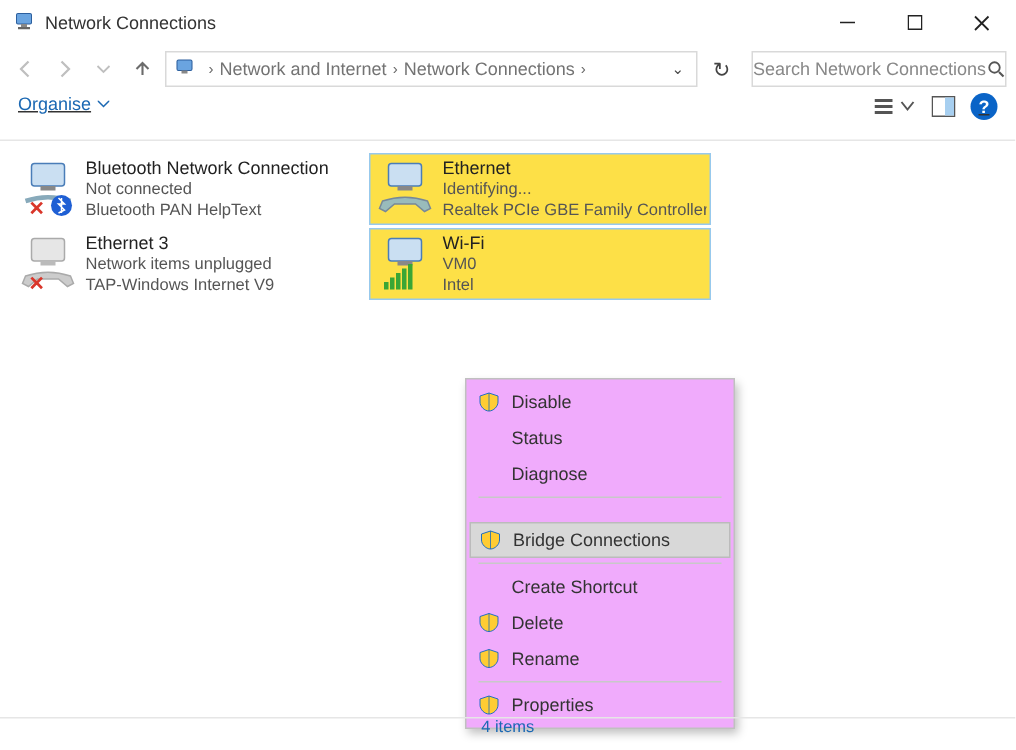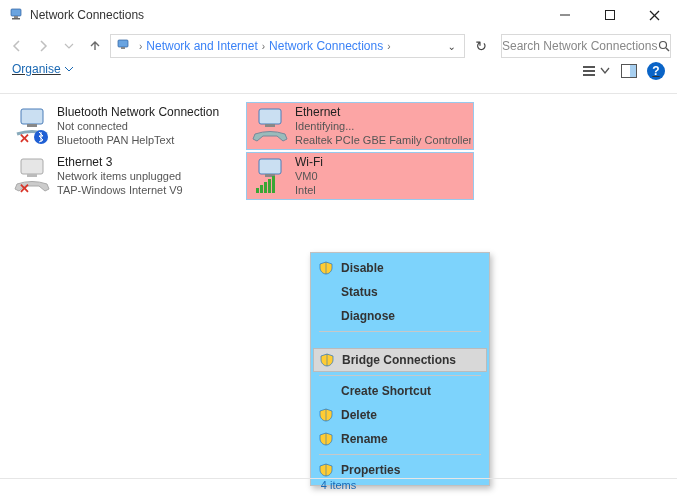--- a/index.html
+++ b/index.html
@@ -10,40 +10,40 @@
 .titlebar .title { font-size: 12px; flex: 1; }
 .titlebar .win-controls { display: flex; }
 .titlebar .win-btn { width: 45px; height: 30px; display: flex; align-items: center; justify-content: center; }
 
 .nav-row { height: 32px; display: flex; align-items: center; padding: 0 6px; gap: 4px; }
 .nav-arrow { width: 22px; height: 22px; display: flex; align-items: center; justify-content: center; color: #6b6b6b; }
 .nav-arrow.disabled { color: #bfbfbf; }
 .breadcrumb { flex: 1; height: 24px; border: 1px solid #d9d9d9; display: flex; align-items: center; padding: 0 4px; }
 .breadcrumb .bc-icon { width: 16px; height: 16px; margin-right: 4px; }
 .breadcrumb .bc-sep { margin: 0 4px; color: #6b6b6b; font-size: 10px; }
-.breadcrumb .bc-part { color: #3b82f6; }
+.breadcrumb .bc-part { color: #737373; }
 .bc-dropdown { color: #444; font-size: 10px; margin-left: auto; margin-right: 4px; }
 .refresh { width: 24px; text-align: center; color: #444; font-size: 14px; }
 .search { width: 170px; height: 24px; border: 1px solid #d9d9d9; display: flex; align-items: center; padding: 0 0; color: #888; margin-left: 4px; }
 .search .sicon { margin-left: auto; color: #555; }
 
 .toolbar { height: 32px; display: flex; align-items: flex-start; padding: 0 12px; border-bottom: 1px solid #e6e6e6; text-decoration: underline; }
 .toolbar .org { color: #1a68b3; font-size: 12px; display: flex; align-items: center; gap: 4px; }
 .toolbar .right { margin-left: auto; display: flex; align-items: center; gap: 10px; color: #444; }
 .help-circle { width: 18px; height: 18px; border-radius: 50%; background: #0a64c7; color: #fff; display: flex; align-items: center; justify-content: center; font-size: 12px; font-weight: bold; }
 
 .content { padding: 8px; position: relative; height: calc(100% - 114px); }
 .items-grid { display: flex; flex-wrap: wrap; gap: 2px 10px; align-content: flex-start; }
 .conn-item { width: 228px; height: 48px; display: flex; padding: 2px; border: 1px solid transparent; }
-.conn-item.selected { background: #fca5a5; border-color: #97c9ed; }
+.conn-item.selected { background: #fde047; border-color: #97c9ed; }
 .conn-icon { width: 42px; height: 42px; display: flex; align-items: center; justify-content: center; position: relative; margin-right: 4px; flex-shrink: 0; }
 .conn-text { display: flex; flex-direction: column; justify-content: center; line-height: 1.25; font-size: 11px; color: #555; overflow: hidden; white-space: nowrap; }
 .conn-text .cname { color: #222; font-size: 12px; }
 
-.context-menu { position: absolute; left: 310px; top: 158px; width: 180px; background: #7dd3fc; border: 1px solid #c0c0c0; box-shadow: 2px 3px 6px rgba(0,0,0,0.25); padding: 3px 2px; font-weight: bold; }
+.context-menu { position: absolute; left: 310px; top: 158px; width: 180px; background: #f0abfc; border: 1px solid #c0c0c0; box-shadow: 2px 3px 6px rgba(0,0,0,0.25); padding: 3px 2px; }
 .context-menu .mi { height: 24px; display: flex; align-items: center; padding: 0 8px 0 28px; font-size: 12px; color: #333; position: relative; }
 .context-menu .mi.highlight { background: #d8d8d8; border: 1px solid #bbb; margin-top: 16px; }
 .context-menu .sep { height: 1px; background: #c8c8c8; margin: 3px 6px; }
 .context-menu .shield { position: absolute; left: 6px; }
 
 .statusbar { position: absolute; bottom: 0; left: 0; right: 0; height: 22px; border-top: 1px solid #e6e6e6; display: flex; align-items: center; padding: 0 10px; font-size: 11px; color: #1a68b3; gap: 18px; flex-direction: column; }
 .statusbar .view-icons { margin-left: auto; display: flex; gap: 4px; color: #555; }
 
 svg { display: block; }
 </style>

